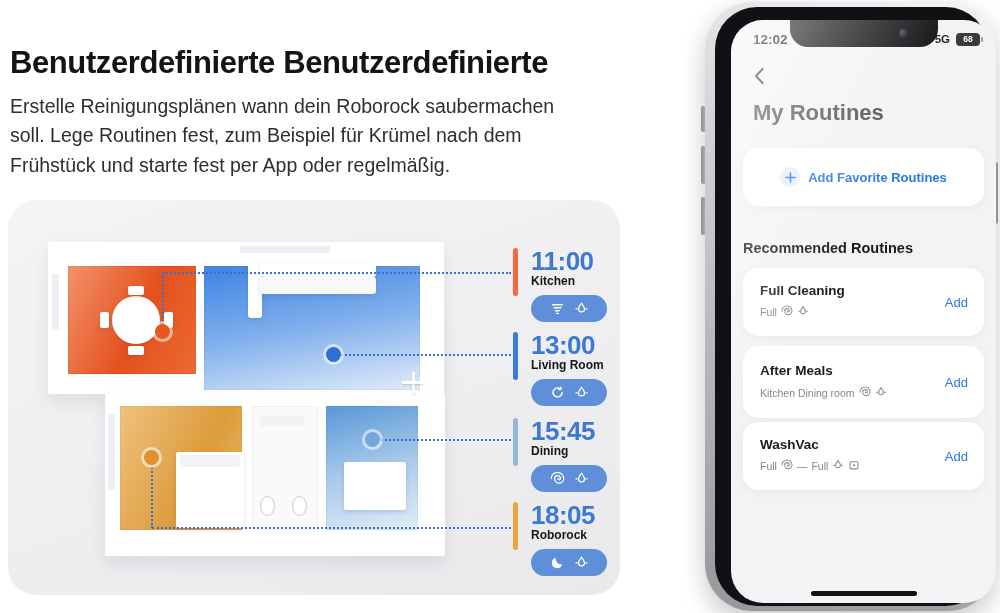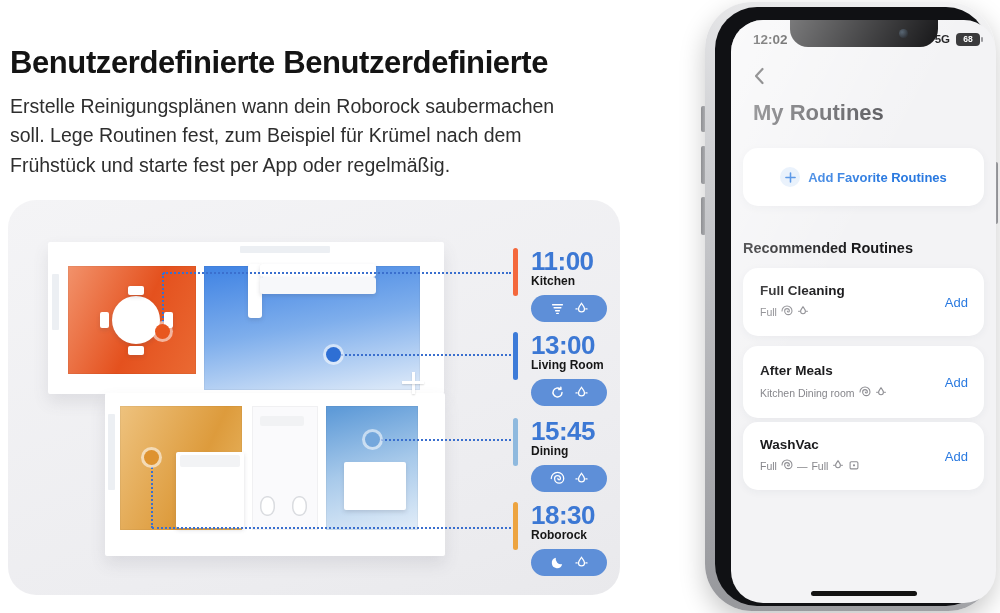--- a/index.html
+++ b/index.html
@@ -245,21 +245,21 @@
                 <path d="M2.6 10.5h1.7M15.7 10.5h1.7" stroke="#fff" stroke-width="1.6" stroke-linecap="round"></path>
               </svg>
             </span>
         </div>
       </div>
     </div>
 
     <div class="sched-item" style="top:302px;">
       <div class="sbar" style="background:#eda440;"></div>
       <div class="scontent">
-        <div class="stime">18:30</div>
+        <div class="stime">18:05</div>
         <div class="sroom">Roborock</div>
         <div class="spill">
           <span>
               <svg width="15" height="15" viewBox="0 0 20 20">
                 <path d="M16.2 12.3A7.2 7.2 0 0 1 7.7 3.8a7 7 0 1 0 8.5 8.5Z" fill="#fff"></path>
               </svg>
             </span>
           <span>
               <svg width="15" height="15" viewBox="0 0 20 20">
                 <path d="M10 3C8 5.8 6 7.9 6 10.6a4 4 0 0 0 8 0C14 7.9 12 5.8 10 3Z" stroke="#fff" stroke-width="1.6" fill="none"></path>

